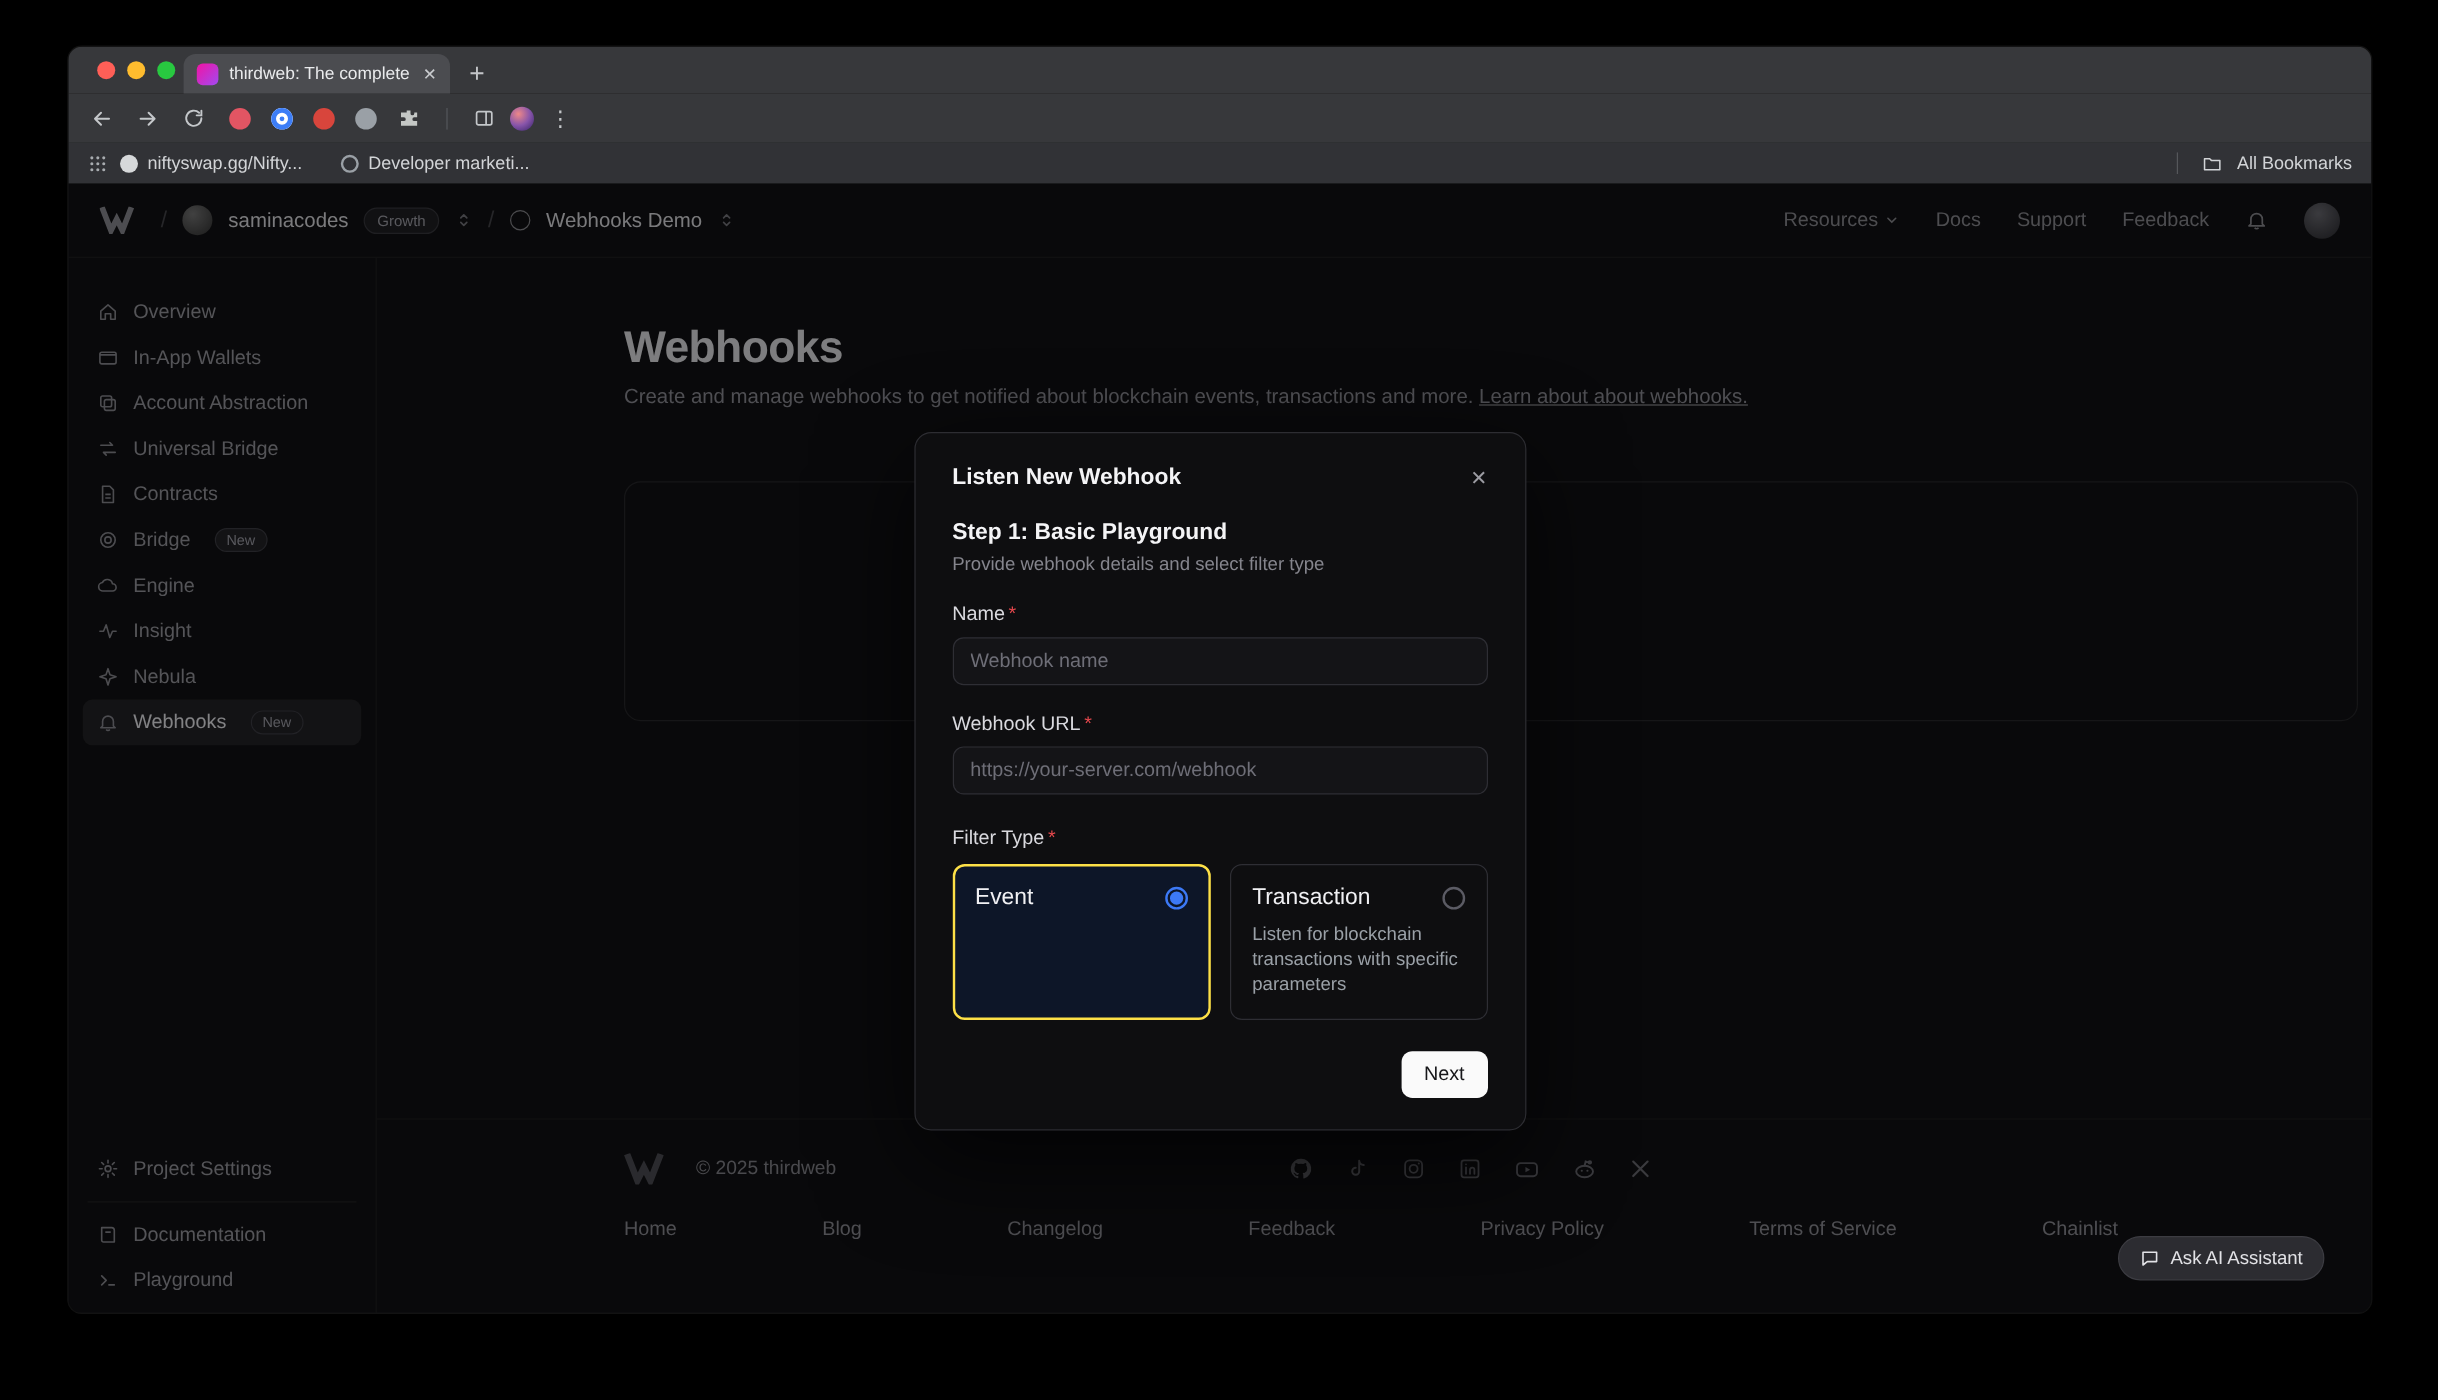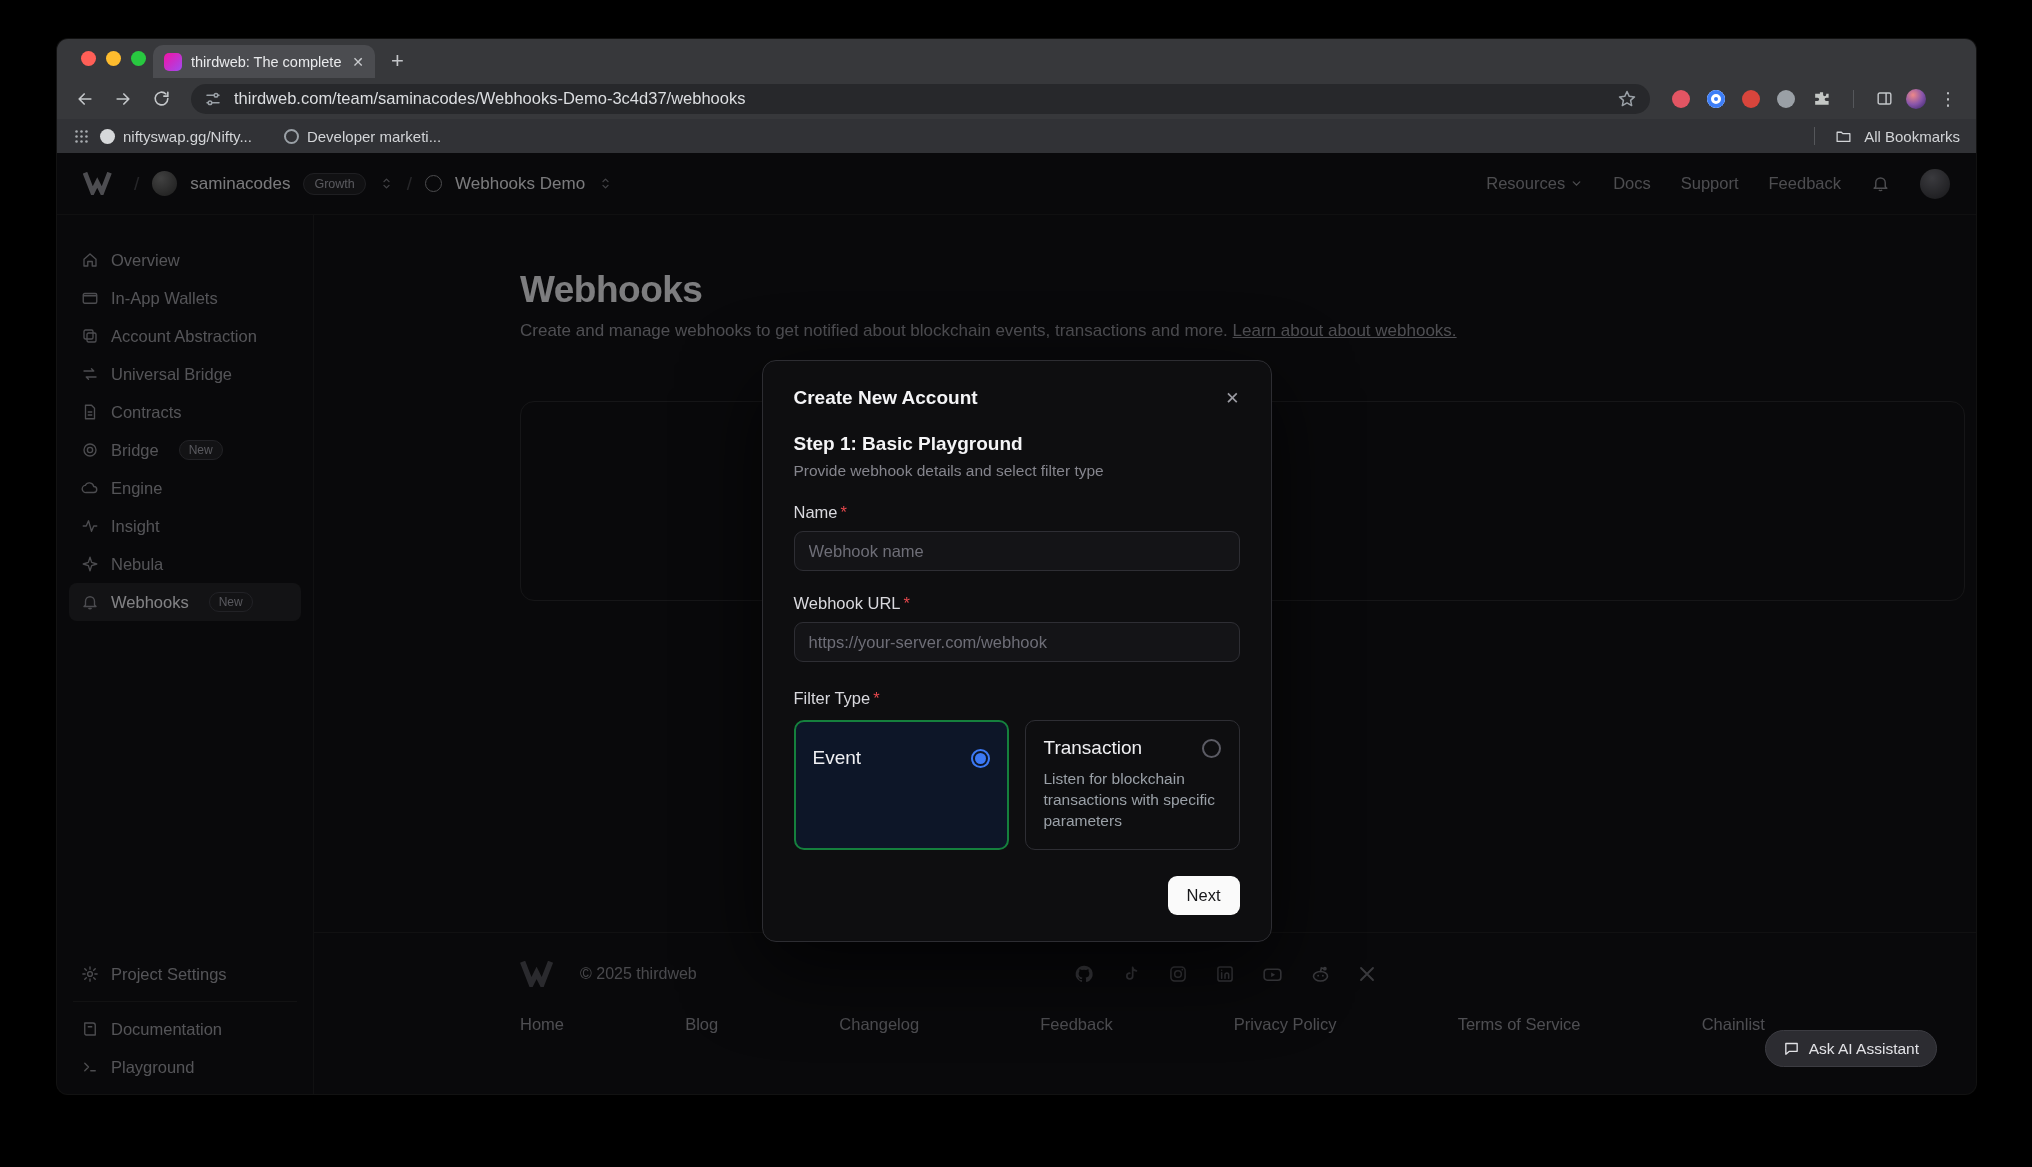--- a/index.html
+++ b/index.html
@@ -101,21 +101,21 @@
   .m-step { margin-top:24px; font-size:19px; font-weight:600; color:#f4f4f6; }
   .m-sub { margin-top:7px; font-size:15.5px; color:#85858d; }
   .f-label { margin-top:23px; font-size:16.5px; font-weight:500; color:#d9d9de; }
   .req { color:#e5484d; margin-left:3px; }
   .tw-input { margin-top:9px; width:100%; height:40px; background:#141417; border:1px solid #2e2e34;
     border-radius:9px; padding:0 14px; color:#e7e7eb; font-size:16.5px;
     font-family:"Liberation Sans", sans-serif; outline:none; }
   .tw-input::placeholder { color:#6e6e77; }
   .cards { margin-top:12px; display:flex; gap:16px; }
   .card { flex:1; border:1px solid #2e2e34; border-radius:10px; padding:16px 18px; min-height:130px; }
-  .card.selected { border:2px solid #15803d; background:#0d1628; padding:25px 17px; }
+  .card.selected { border:2px solid #fde047; background:#0d1628; padding:15px 17px; }
   .card-head { display:flex; align-items:center; }
   .card-title { font-size:19px; color:#f0f0f3; }
   .radio { margin-left:auto; width:19px; height:19px; border-radius:50%; border:2px solid #5b5b64; position:relative; }
   .radio.on { border-color:#3c79f5; }
   .radio.on::after { content:""; position:absolute; inset:2px; border-radius:50%; background:#3c79f5; }
   .card-desc { margin-top:10px; font-size:15.5px; line-height:1.35; color:#9aa0a7; }
   .m-actions { margin-top:26px; display:flex; justify-content:flex-end; }
   .next-btn { background:#fafafa; color:#17171a; border:none; border-radius:9px;
     padding:10px 19px; font-size:16.5px; font-weight:500; font-family:"Liberation Sans", sans-serif; }
 </style>
@@ -147,31 +147,20 @@
     <span class="tbtn">
       <svg class="i" width="20" height="20" viewBox="0 0 24 24" fill="none" stroke="currentColor" stroke-width="2" stroke-linecap="round" stroke-linejoin="round">
           <path d="M5 12h14M13 6l6 6-6 6"></path>
         </svg>
     </span>
     <span class="tbtn">
       <svg class="i" width="19" height="19" viewBox="0 0 24 24" fill="none" stroke="currentColor" stroke-width="2" stroke-linecap="round">
           <path d="M20 12a8 8 0 1 1-2.4-5.7M20 4v5h-5"></path>
         </svg>
     </span>
-    <div class="omnibox">
-      <svg class="i" width="18" height="18" viewBox="0 0 24 24" fill="none" stroke="currentColor" stroke-width="2" stroke-linecap="round">
-          <path d="M4 7h9M19 7h1M4 17h1M11 17h9"></path>
-          <circle cx="16" cy="7" r="2.4"></circle>
-          <circle cx="8" cy="17" r="2.4"></circle>
-        </svg>
-      <span class="url">thirdweb.com/team/saminacodes/Webhooks-Demo-3c4d37/webhooks</span>
-      <svg class="i" width="20" height="20" viewBox="0 0 24 24" fill="none" stroke="currentColor" stroke-width="1.8" stroke-linejoin="round">
-          <path d="M12 3l2.7 5.8 6.3.7-4.7 4.2 1.3 6.2-5.6-3.2-5.6 3.2 1.3-6.2L3 9.5l6.3-.7z"></path>
-        </svg>
-    </div>
     <div class="ext-row">
       <span class="ext" style="background:#e25563"></span>
       <span class="ext" style="background:#3d7ef7; box-shadow:inset 0 0 0 4px #3d7ef7, inset 0 0 0 7px #fff"></span>
       <span class="ext" style="background:#d8453c"></span>
       <span class="ext" style="background:#9aa0a6"></span>
       <svg class="i" width="19" height="19" viewBox="0 0 24 24" fill="#c4c7c5">
           <path d="M10 4h4v3a2 2 0 0 0 4 0V6h3v5h-3a2 2 0 0 0 0 4h3v5H4v-5h3a2 2 0 0 0 0-4H4V6h6z"></path>
         </svg>
     </div>
     <span class="tdivider"></span>
@@ -411,21 +400,21 @@
 
     <div class="ask-ai">
       <svg class="i" width="17" height="17" viewBox="0 0 24 24" fill="none" stroke="currentColor" stroke-width="1.9" stroke-linejoin="round">
           <path d="M4 5h16v11H9l-5 4z"></path>
         </svg>
       <span>Ask AI Assistant</span>
     </div>
 
     <div class="modal">
       <div class="m-head">
-        <span class="m-title">Create New Account</span>
+        <span class="m-title">Listen New Webhook</span>
         <span class="m-close">✕</span>
       </div>
       <div class="m-step">Step 1: Basic Playground</div>
       <div class="m-sub">Provide webhook details and select filter type</div>
 
       <div class="f-label">
         <span>Name</span><span class="req">*</span>
       </div>
       <input class="tw-input" placeholder="Webhook name" style="">
 

